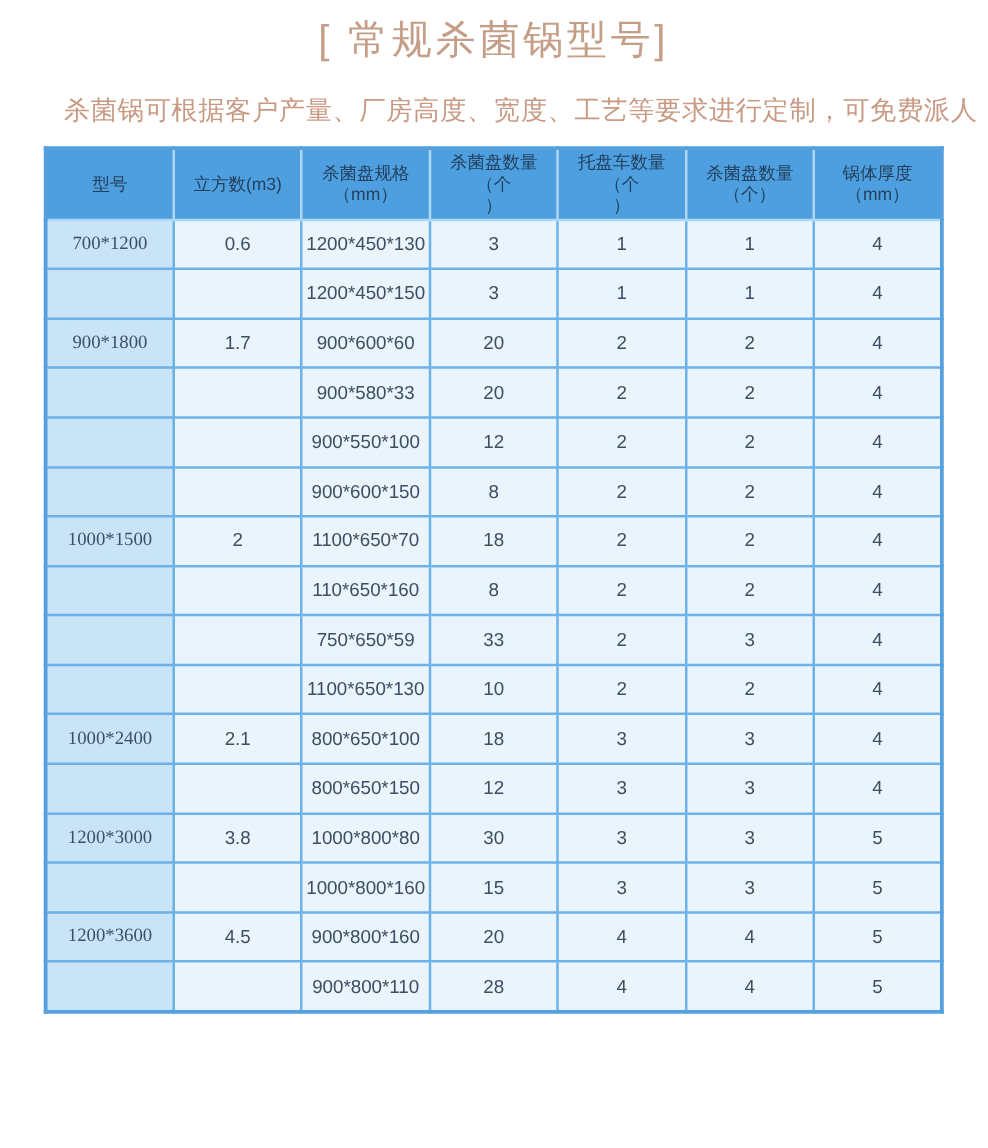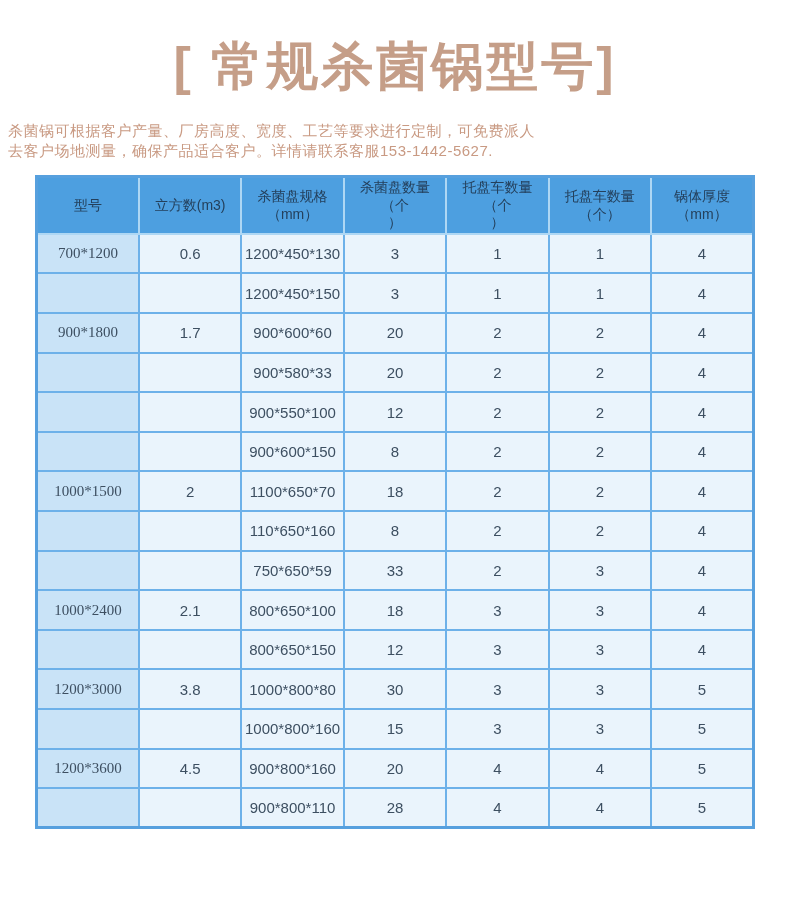--- a/index.html
+++ b/index.html
@@ -15,33 +15,33 @@
     --outer-border:#57a0de;
   }
   *{box-sizing:border-box;}
   html,body{margin:0;padding:0;}
   body{
     width:790px;height:918px;background:#ffffff;
     font-family:"Liberation Sans","DejaVu Sans",sans-serif;
     overflow:hidden;
   }
   .page-title{
-    margin:36px 0 0 0;
+    margin:13px 0 0 0;
     text-align:center;
     color:var(--title-color);
-    font-size:52px;
-    font-weight:700;
+    font-size:32px;
+    font-weight:400;
     letter-spacing:3px;
     line-height:1.18;
   }
   .intro{
     margin:24px 8px 0 8px;
-    text-align:left;
+    text-align:right;
     color:var(--intro-color);
-    font-size:15px;
+    font-size:21px;
     line-height:1.3;
     letter-spacing:0.5px;
   }
   .intro span{display:block;}
   .spec-table{
     width:720px;
     margin:15px auto 0 auto;
     border-collapse:collapse;
     table-layout:fixed;
     border:3px solid var(--outer-border);
@@ -76,35 +76,34 @@
 </style>
 </head>
 <body>
 
 <div>
 
   <h1 class="page-title">[ 常规杀菌锅型号]</h1>
 
   <p class="intro">
     <span>杀菌锅可根据客户产量、厂房高度、宽度、工艺等要求进行定制，可免费派人</span>
-    <span>去客户场地测量，确保产品适合客户。详情请联系客服153-1442-5627.</span>
   </p>
 
   <table class="spec-table">
     <thead>
       <tr id="header-row">
           <th>型号</th>
           <th>立方数(m3)</th>
           <th>杀菌盘规格
 （mm）</th>
           <th>杀菌盘数量（个
 ）</th>
           <th>托盘车数量（个
 ）</th>
-          <th>托盘车数量（个）</th>
+          <th>杀菌盘数量（个）</th>
           <th>锅体厚度（mm）</th>
         </tr>
     </thead>
     <tbody id="table-body">
         <tr>
           <td class="col-first">700*1200</td>
           <td>0.6</td>
           <td>1200*450*130</td>
           <td>3</td>
           <td>1</td>
@@ -177,20 +176,29 @@
         <tr>
           <td class="col-first"></td>
           <td></td>
           <td>750*650*59</td>
           <td>33</td>
           <td>2</td>
           <td>3</td>
           <td>4</td>
         </tr>
         <tr>
+          <td class="col-first"></td>
+          <td></td>
+          <td>1100*650*130</td>
+          <td>10</td>
+          <td>2</td>
+          <td>2</td>
+          <td>4</td>
+        </tr>
+        <tr>
           <td class="col-first">1000*2400</td>
           <td>2.1</td>
           <td>800*650*100</td>
           <td>18</td>
           <td>3</td>
           <td>3</td>
           <td>4</td>
         </tr>
         <tr>
           <td class="col-first"></td>

